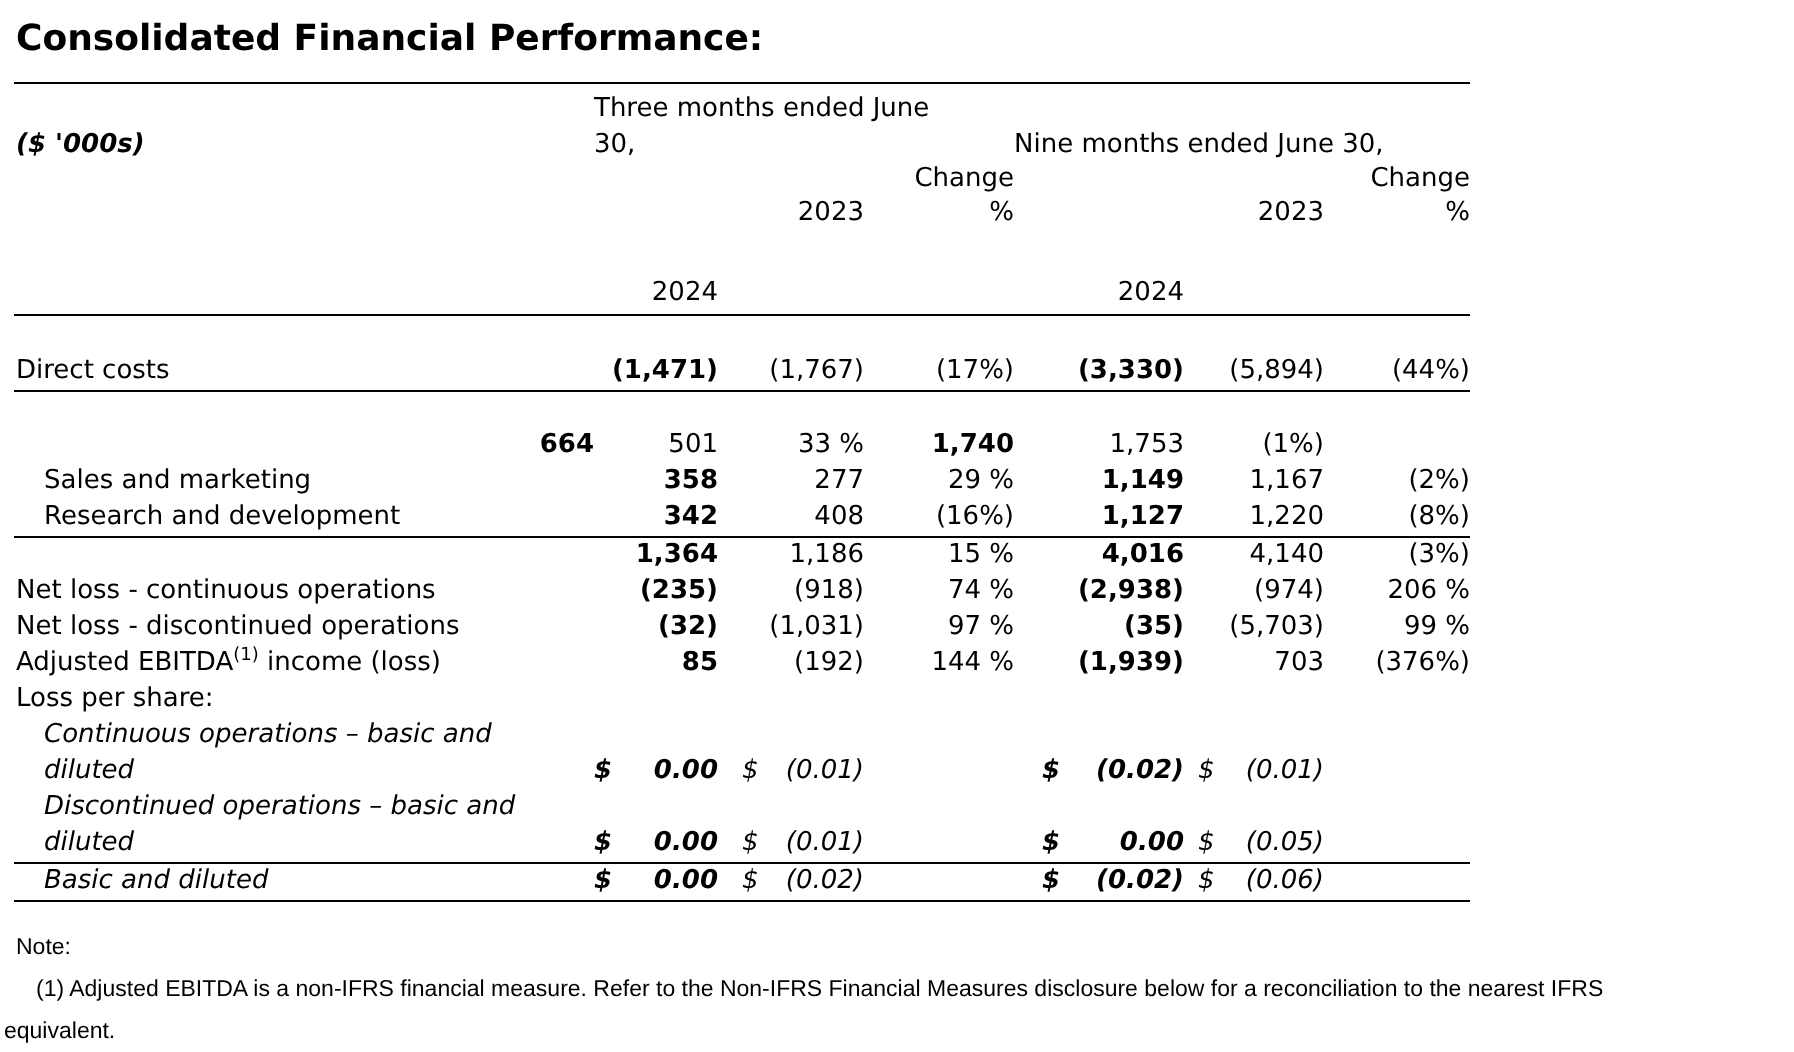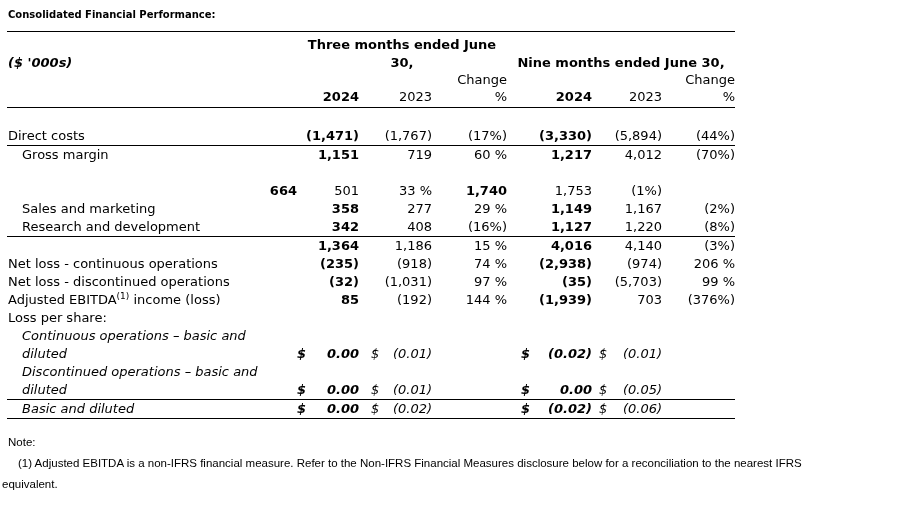--- a/index.html
+++ b/index.html
@@ -1,33 +1,33 @@
 <!DOCTYPE html>
 <html><head>
 <meta charset="utf-8">
 <style>
   * { box-sizing: border-box; margin: 0; padding: 0; }
   html, body { width: 897px; height: 526px; background: #fff; overflow: hidden; }
   body { font-family: "DejaVu Sans", sans-serif; color: #000; font-size: 13px; }
 
-  .page-title { font-weight: bold; font-size: 10px; padding: 9px 0 0 8px; }
+  .page-title { font-weight: bold; font-size: 18px; padding: 9px 0 0 8px; }
 
   .fin-table { width: 728px; margin: 11px 0 0 7px; }
 
   
   .thead { border-top: 1.5px solid #000; border-bottom: 1.5px solid #000; padding: 4px 0 2px; }
   .hdr-top, .hdr-change { display: grid; grid-template-columns: 290px 210px 228px; }
   .hdr-top { line-height: 18px; align-items: end; }
   .unit { font-weight: bold; font-style: italic; padding-left: 1px; }
-  .grp { font-weight: bold; text-align: center; white-space: pre-line; }
+  .grp { font-weight: normal; text-align: left; white-space: pre-line; }
   .hdr-change { line-height: 16px; }
   .hdr-change .num { text-align: right; }
   .hdr-cols { display: grid; grid-template-columns: 290px 62px 73px 75px 85px 70px 73px; line-height: 17px; }
   .hdr-cols .num { text-align: right; }
-  .hdr-cols .c1, .hdr-cols .c4 { font-weight: bold; }
+  .hdr-cols .c1, .hdr-cols .c4 { font-weight: normal; margin-top: 40px; }
 
   
   .tbody { padding-top: 19px; }
   .row { display: grid; grid-template-columns: 290px 62px 73px 75px 85px 70px 73px; min-height: 18px; line-height: 18px; }
   .row.spacer { height: 17px; }
   .row.line-below { border-bottom: 1.5px solid #000; }
   .cell.label { padding-left: 1px; }
   .cell.label.indent { padding-left: 15px; }
   .cell.num { text-align: right; }
   .row .c1, .row .c4 { font-weight: bold; }
@@ -75,29 +75,20 @@
   <div class="tbody">
       <div class="row line-below">
         <div class="cell label">Direct costs</div>
         <div class="cell num c1">(1,471)</div>
         <div class="cell num c2">(1,767)</div>
         <div class="cell num c3">(17%)</div>
         <div class="cell num c4">(3,330)</div>
         <div class="cell num c5">(5,894)</div>
         <div class="cell num c6">(44%)</div>
       </div>
-      <div class="row">
-        <div class="cell label indent">Gross margin</div>
-        <div class="cell num c1">1,151</div>
-        <div class="cell num c2">719</div>
-        <div class="cell num c3">60 %</div>
-        <div class="cell num c4">1,217</div>
-        <div class="cell num c5">4,012</div>
-        <div class="cell num c6">(70%)</div>
-      </div>
       <div class="row spacer"></div>
       <div class="row">
         <div class="cell num c1">664</div>
         <div class="cell num c2">501</div>
         <div class="cell num c3">33 %</div>
         <div class="cell num c4">1,740</div>
         <div class="cell num c5">1,753</div>
         <div class="cell num c6">(1%)</div>
       </div>
       <div class="row">

